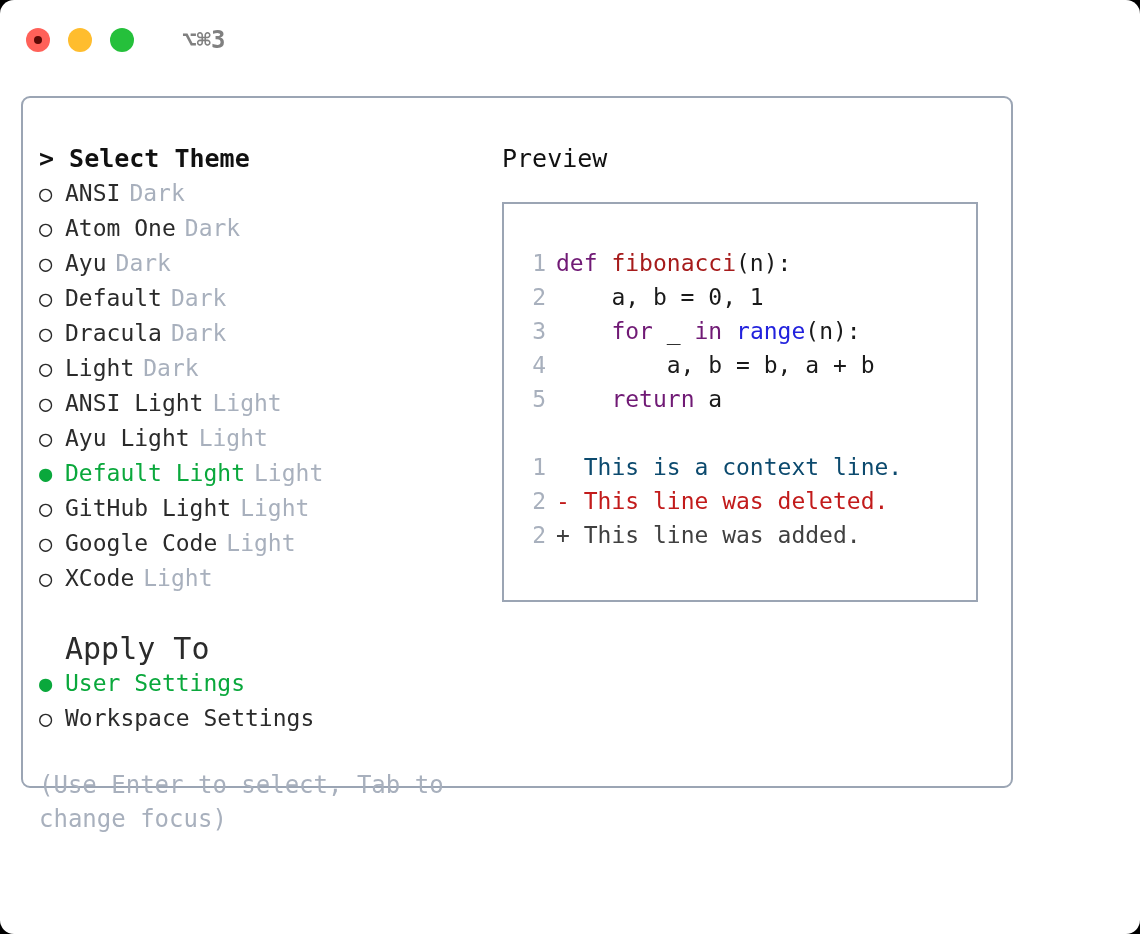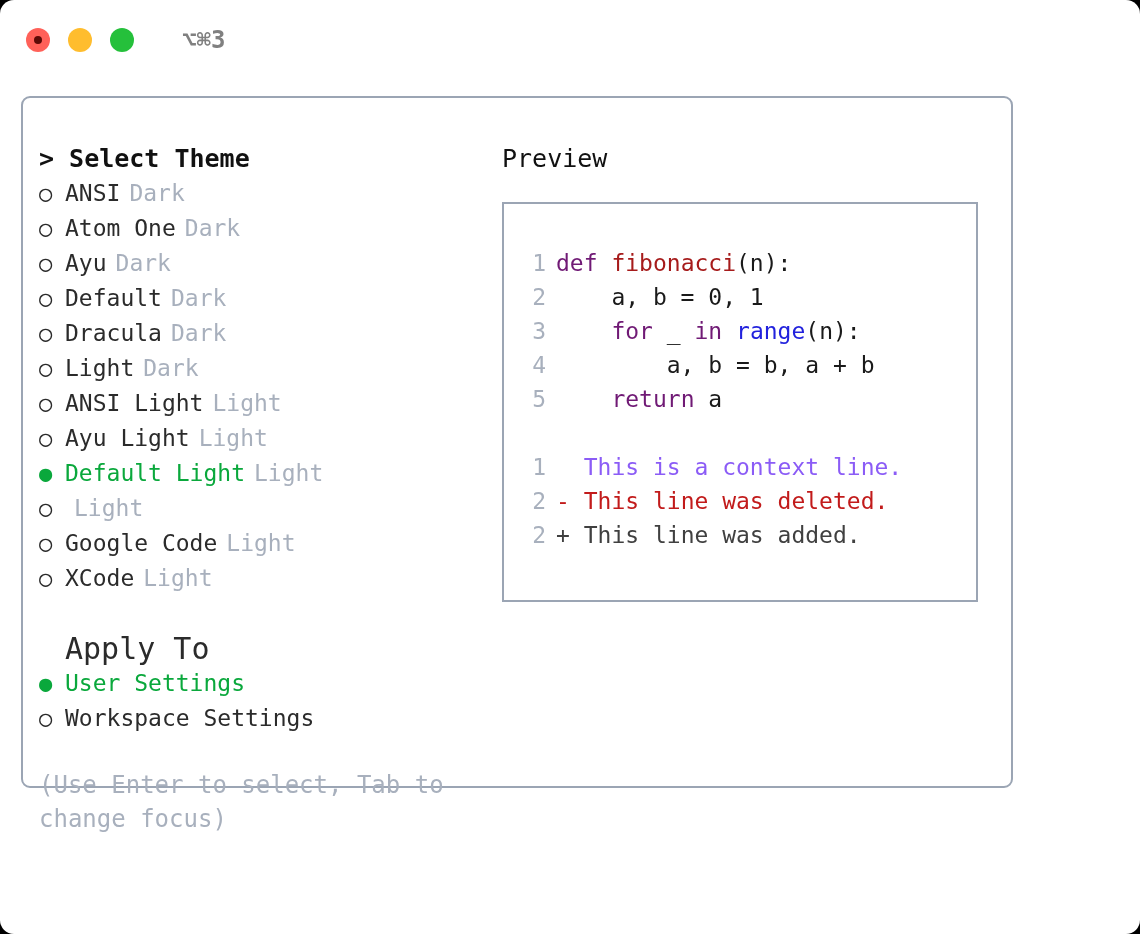--- a/index.html
+++ b/index.html
@@ -177,21 +177,21 @@
     color: #a8b0bd;
     text-align: right;
     padding-right: 10px;
     box-sizing: border-box;
   }
   .code-text { white-space: pre; color: #1a1a1a; }
   .kw  { color: #701a75; }
   .fn  { color: #a61b1b; }
   .bi  { color: #2222dd; }
   .blank-line { height: 34px; }
-  .diff-ctx { color: #8b5cf6; }
+  .diff-ctx { color: #0c4a6e; }
   .diff-del { color: #c21b1b; }
   .diff-add { color: #404040; text-align: right; }
 </style>
 </head>
 <body>
 
 <div id="app">
 
   <div class="titlebar">
     <div class="lights">
@@ -211,21 +211,21 @@
         <div class="list" id="theme-list">
             <div class="row"><span class="marker">○</span><span class="label">ANSI</span><span class="tag">Dark</span></div>
             <div class="row"><span class="marker">○</span><span class="label">Atom One</span><span class="tag">Dark</span></div>
             <div class="row"><span class="marker">○</span><span class="label">Ayu</span><span class="tag">Dark</span></div>
             <div class="row"><span class="marker">○</span><span class="label">Default</span><span class="tag">Dark</span></div>
             <div class="row"><span class="marker">○</span><span class="label">Dracula</span><span class="tag">Dark</span></div>
             <div class="row"><span class="marker">○</span><span class="label">Light</span><span class="tag">Dark</span></div>
             <div class="row"><span class="marker">○</span><span class="label">ANSI Light</span><span class="tag">Light</span></div>
             <div class="row"><span class="marker">○</span><span class="label">Ayu Light</span><span class="tag">Light</span></div>
             <div class="row selected"><span class="marker">●</span><span class="label">Default Light</span><span class="tag">Light</span></div>
-            <div class="row"><span class="marker">○</span><span class="tag">Light</span></div>
+            <div class="row"><span class="marker">○</span><span class="label">GitHub Light</span><span class="tag">Light</span></div>
             <div class="row"><span class="marker">○</span><span class="label">Google Code</span><span class="tag">Light</span></div>
             <div class="row"><span class="marker">○</span><span class="label">XCode</span><span class="tag">Light</span></div>
           </div>
 
         <div class="section-gap"></div>
 
         <div class="subheading">Apply To</div>
         <div class="list" id="apply-list">
             <div class="row selected"><span class="marker">●</span><span class="label">User Settings</span></div>
             <div class="row"><span class="marker">○</span><span class="label">Workspace Settings</span></div>

